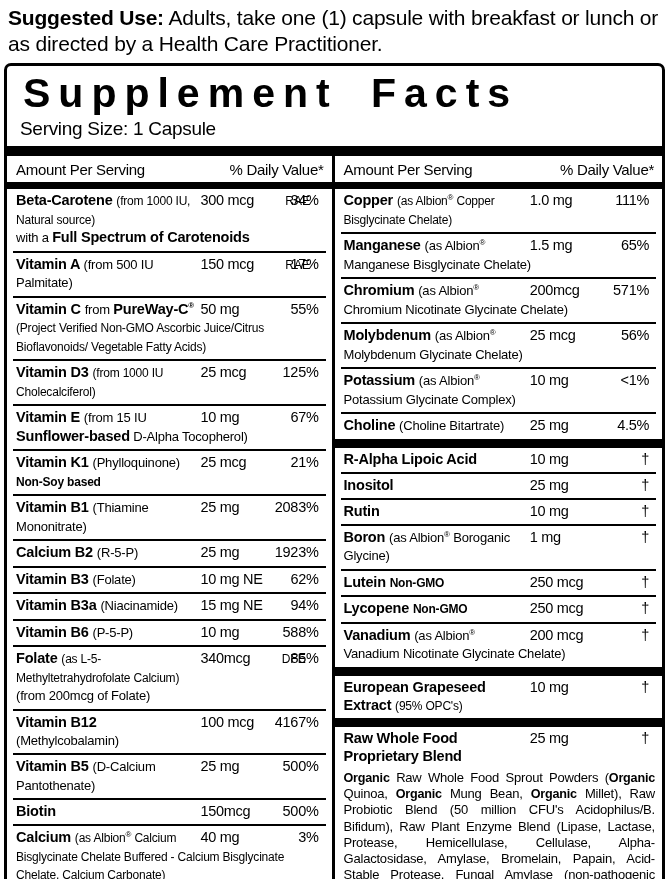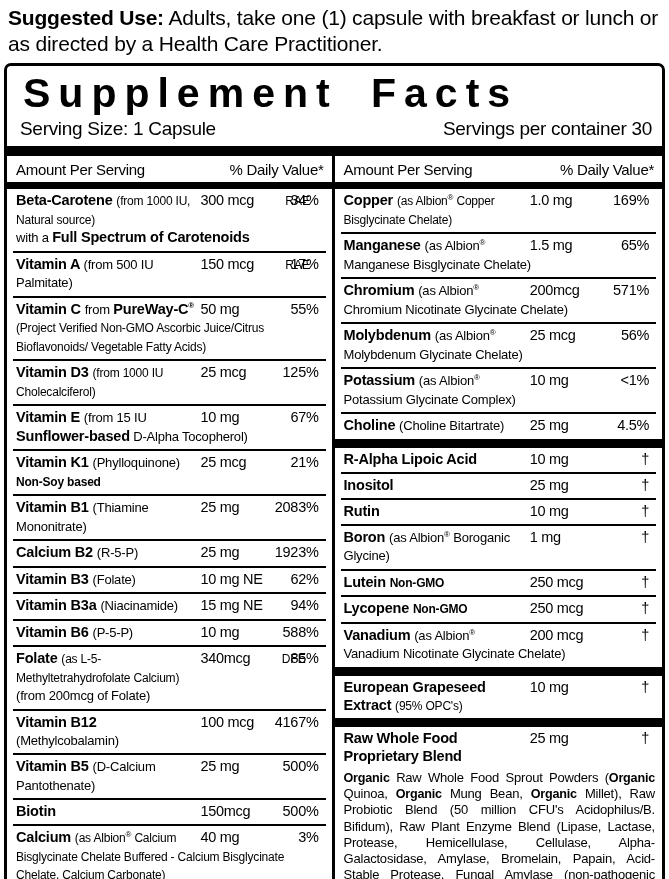--- a/index.html
+++ b/index.html
@@ -46,21 +46,20 @@
 
   <div class="suggested-use">
     <span class="su-label">Suggested Use:</span><span> Adults, take one (1) capsule with breakfast or lunch or as directed by a Health Care Practitioner.</span>
   </div>
 
   <div class="facts-box">
     <div class="panel-title">Supplement Facts</div>
 
     <div class="serving-row">
       <span>Serving Size: 1 Capsule</span>
-      <span>Servings per container 30</span>
     </div>
 
     <div class="bar full"></div>
 
     <div class="columns">
 
       <div class="col left">
         <div class="col-header">
           <span>Amount Per Serving</span>
           <span>% Daily Value*</span>
@@ -86,21 +85,21 @@
           </div>
       </div>
 
       <div class="col right">
         <div class="col-header">
           <span>Amount Per Serving</span>
           <span>% Daily Value*</span>
         </div>
         <div class="col-bar"></div>
         <div class="rows" id="right-rows">
-            <div class="row nosep"><span class="reserve"></span><span class="nm"><span class="sb">Copper </span><span class="sc">(as Albion<sup class="reg">®</sup> Copper Bisglycinate Chelate)</span></span><span class="amt">1.0 mg</span><span class="dv">169%</span></div>
+            <div class="row nosep"><span class="reserve"></span><span class="nm"><span class="sb">Copper </span><span class="sc">(as Albion<sup class="reg">®</sup> Copper Bisglycinate Chelate)</span></span><span class="amt">1.0 mg</span><span class="dv">111%</span></div>
             <div class="row"><span class="reserve"></span><span class="nm"><span class="sb">Manganese </span><span class="sn">(as Albion<sup class="reg">®</sup> Manganese Bisglycinate Chelate)</span></span><span class="amt">1.5 mg</span><span class="dv">65%</span></div>
             <div class="row"><span class="reserve"></span><span class="nm"><span class="sb">Chromium </span><span class="sn">(as Albion<sup class="reg">®</sup> Chromium Nicotinate Glycinate Chelate)</span></span><span class="amt">200mcg</span><span class="dv">571%</span></div>
             <div class="row"><span class="reserve"></span><span class="nm"><span class="sb">Molybdenum </span><span class="sn">(as Albion<sup class="reg">®</sup> Molybdenum Glycinate Chelate)</span></span><span class="amt">25 mcg</span><span class="dv">56%</span></div>
             <div class="row"><span class="reserve"></span><span class="nm"><span class="sb">Potassium </span><span class="sn">(as Albion<sup class="reg">®</sup> Potassium Glycinate Complex)</span></span><span class="amt">10 mg</span><span class="dv">&lt;1%</span></div>
             <div class="row"><span class="reserve"></span><span class="nm"><span class="sb">Choline </span><span class="sn">(Choline Bitartrate)</span></span><span class="amt">25 mg</span><span class="dv">4.5%</span></div>
             <div class="section-bar"></div>
             <div class="row nosep"><span class="reserve"></span><span class="nm"><span class="sb">R-Alpha Lipoic Acid</span></span><span class="amt">10 mg</span><span class="dv">†</span></div>
             <div class="row"><span class="reserve"></span><span class="nm"><span class="sb">Inositol</span></span><span class="amt">25 mg</span><span class="dv">†</span></div>
             <div class="row"><span class="reserve"></span><span class="nm"><span class="sb">Rutin</span></span><span class="amt">10 mg</span><span class="dv">†</span></div>
             <div class="row"><span class="reserve"></span><span class="nm"><span class="sb">Boron </span><span class="sn">(as Albion<sup class="reg">®</sup> Boroganic Glycine)</span></span><span class="amt">1 mg</span><span class="dv">†</span></div>

